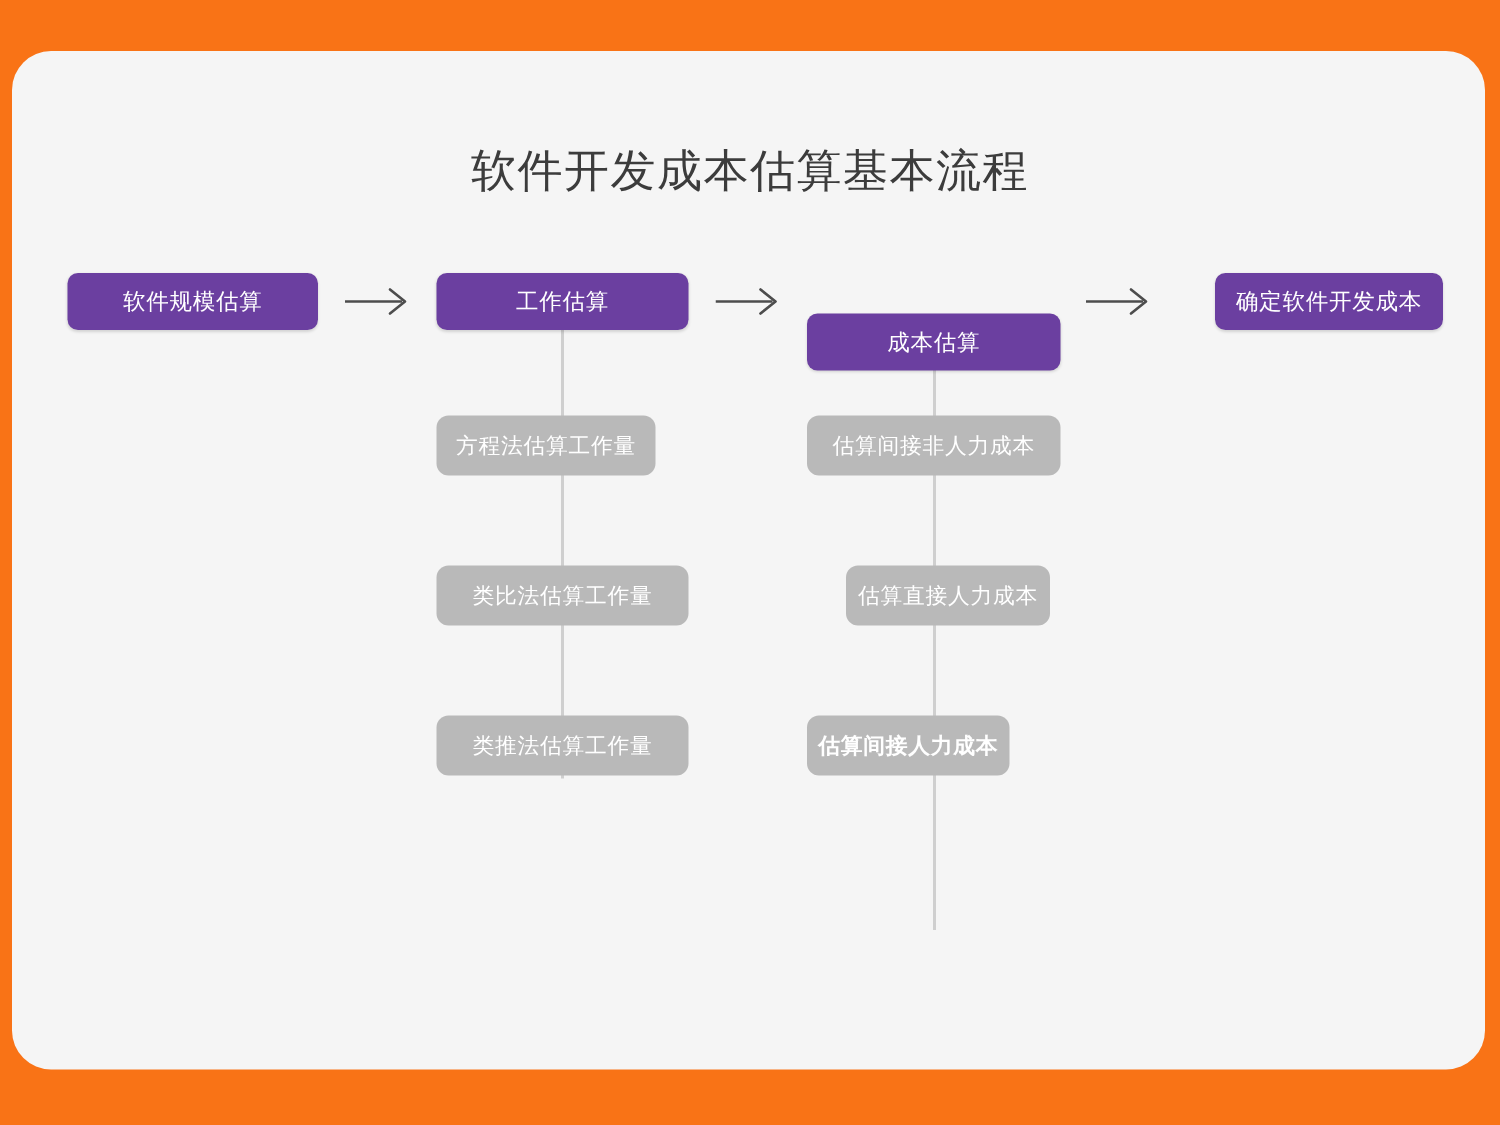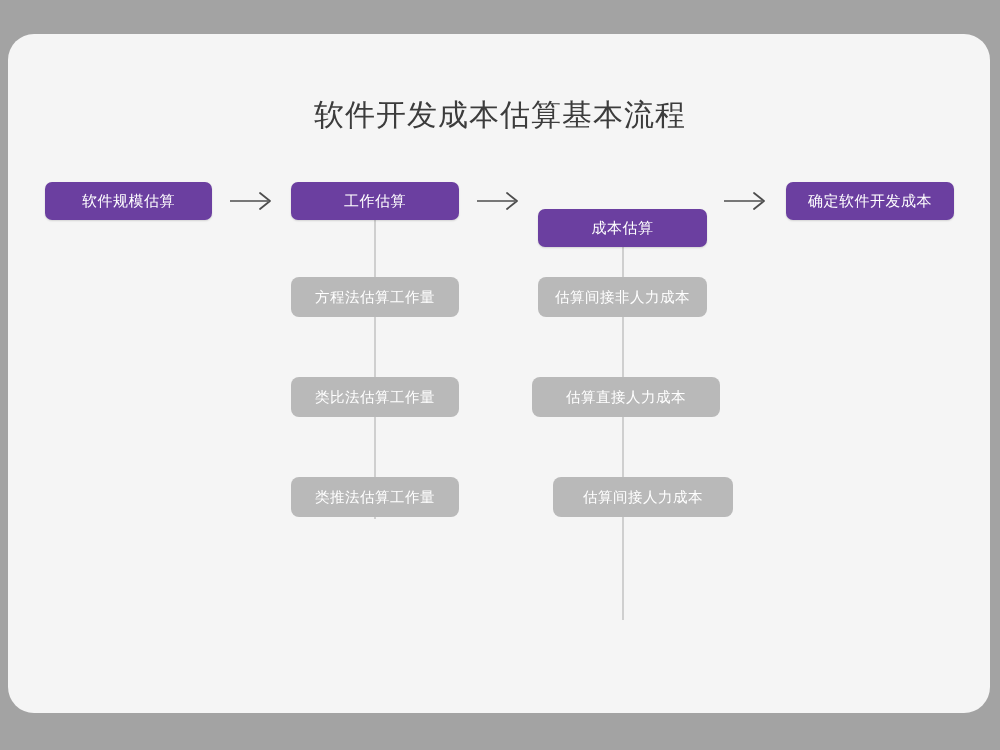--- a/index.html
+++ b/index.html
@@ -9,21 +9,21 @@
     width: 1000px;
     height: 750px;
     overflow: hidden;
     font-family: "Liberation Sans", "DejaVu Sans", sans-serif;
   }
 
   #canvas {
     position: relative;
     width: 1000px;
     height: 750px;
-    background: #a3a3a3;
+    background: #f97316;
   }
 
   
   #panel {
     position: absolute;
     left: 8px;
     top: 34px;
     width: 982px;
     height: 679px;
     background: #f5f5f5;
@@ -126,42 +126,42 @@
     <span>成本估算</span>
   </div>
 
   <div class="arrow" style="left:724px; top:190px;">
     <svg width="44" height="22" viewBox="0 0 44 22">
       <line x1="0" y1="11" x2="38" y2="11" stroke="#4d4d4d" stroke-width="1.6"></line>
       <polyline points="30,3 40,11 30,19" fill="none" stroke="#4d4d4d" stroke-width="1.8" stroke-linecap="round" stroke-linejoin="round"></polyline>
     </svg>
   </div>
 
-  <div class="node primary" style="left:786px; top:182px; width:168px;">
+  <div class="node primary" style="left:810px; top:182px; width:152px;">
     <span>确定软件开发成本</span>
   </div>
 
-  <div class="node sub" style="left:291px; top:277px; width:168px;">
+  <div class="node sub" style="left:291px; top:277px; width:146px;">
     <span>方程法估算工作量</span>
   </div>
 
   <div class="node sub" style="left:291px; top:377px; width:168px;">
     <span>类比法估算工作量</span>
   </div>
 
   <div class="node sub" style="left:291px; top:477px; width:168px;">
     <span>类推法估算工作量</span>
   </div>
 
   <div class="node sub" style="left:538px; top:277px; width:169px;">
     <span>估算间接非人力成本</span>
   </div>
 
-  <div class="node sub" style="left:532px; top:377px; width:188px;">
+  <div class="node sub" style="left:564px; top:377px; width:136px;">
     <span>估算直接人力成本</span>
   </div>
 
-  <div class="node sub" style="left:553px; top:477px; width:180px;">
+  <div class="node sub" style="left:538px; top:477px; width:135px;font-weight:bold;">
     <span>估算间接人力成本</span>
   </div>
 
 
 </div>
 
 </body></html>

